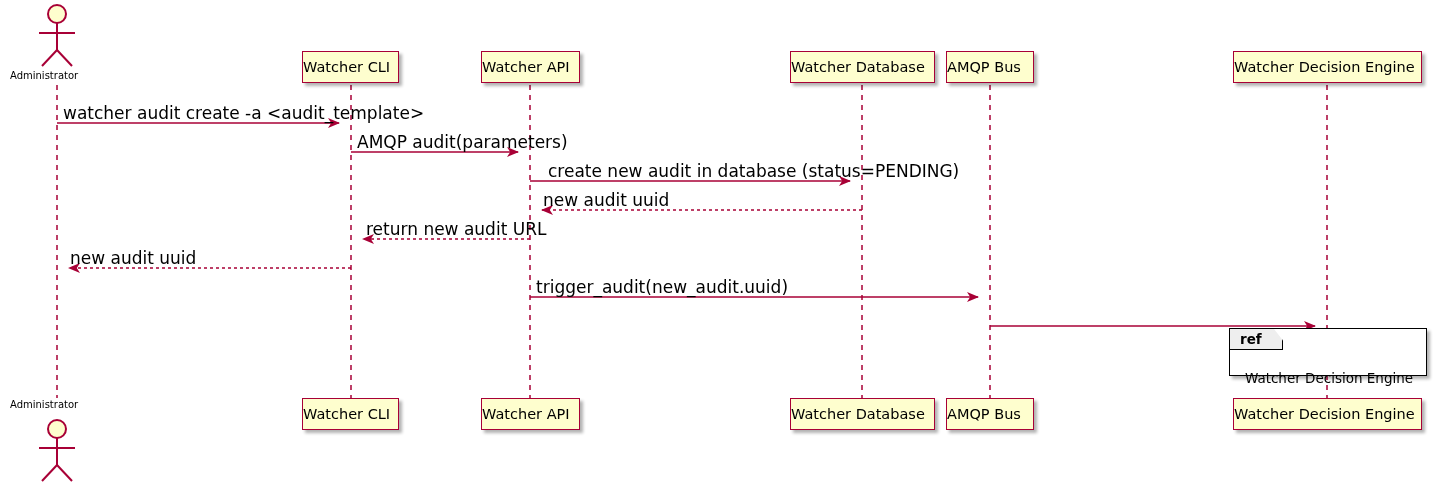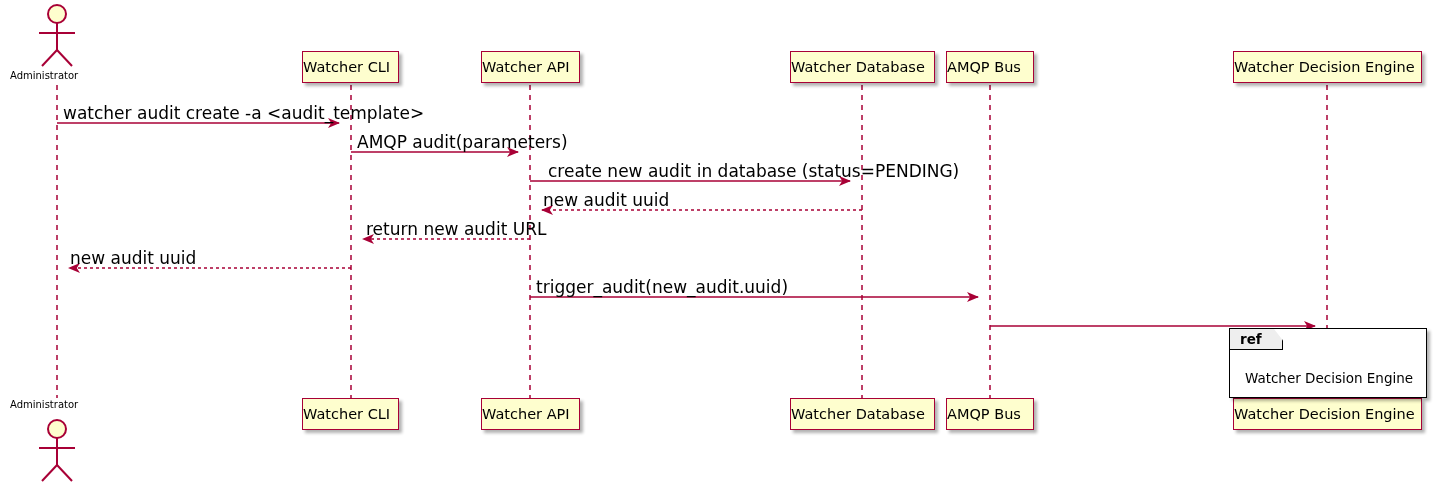--- a/index.html
+++ b/index.html
@@ -190,21 +190,21 @@
     </div>
 
     <div class="participant" style="left:946px; top:398px; width:88px; height:32px;">
       <span>AMQP Bus</span>
     </div>
 
     <div class="participant" style="left:1233px; top:398px; width:189px; height:32px;">
       <span>Watcher Decision Engine</span>
     </div>
 
-    <div class="ref-box" style="left:1229px; top:328px; width:198px; height:70px;padding-left:44px;">
+    <div class="ref-box" style="left:1229px; top:328px; width:198px; height:48px;padding-left:44px;">
       <div class="ref-tab" style="width:52px; clip-path: polygon(0 0, 44px 0, 100% 55%, 100% 100%, 0 100%);"></div>
       <div class="ref-tab-label" style="left:10px; top:4px;">ref</div>
       <div class="ref-text" style="left:0; top:41px; width:198px;">Watcher Decision Engine</div>
     </div>
   </div>
 
   <div class="layer" id="text-layer">
 
     <div class="actor-label" style="left:10px; top:71px;">Administrator</div>
 

